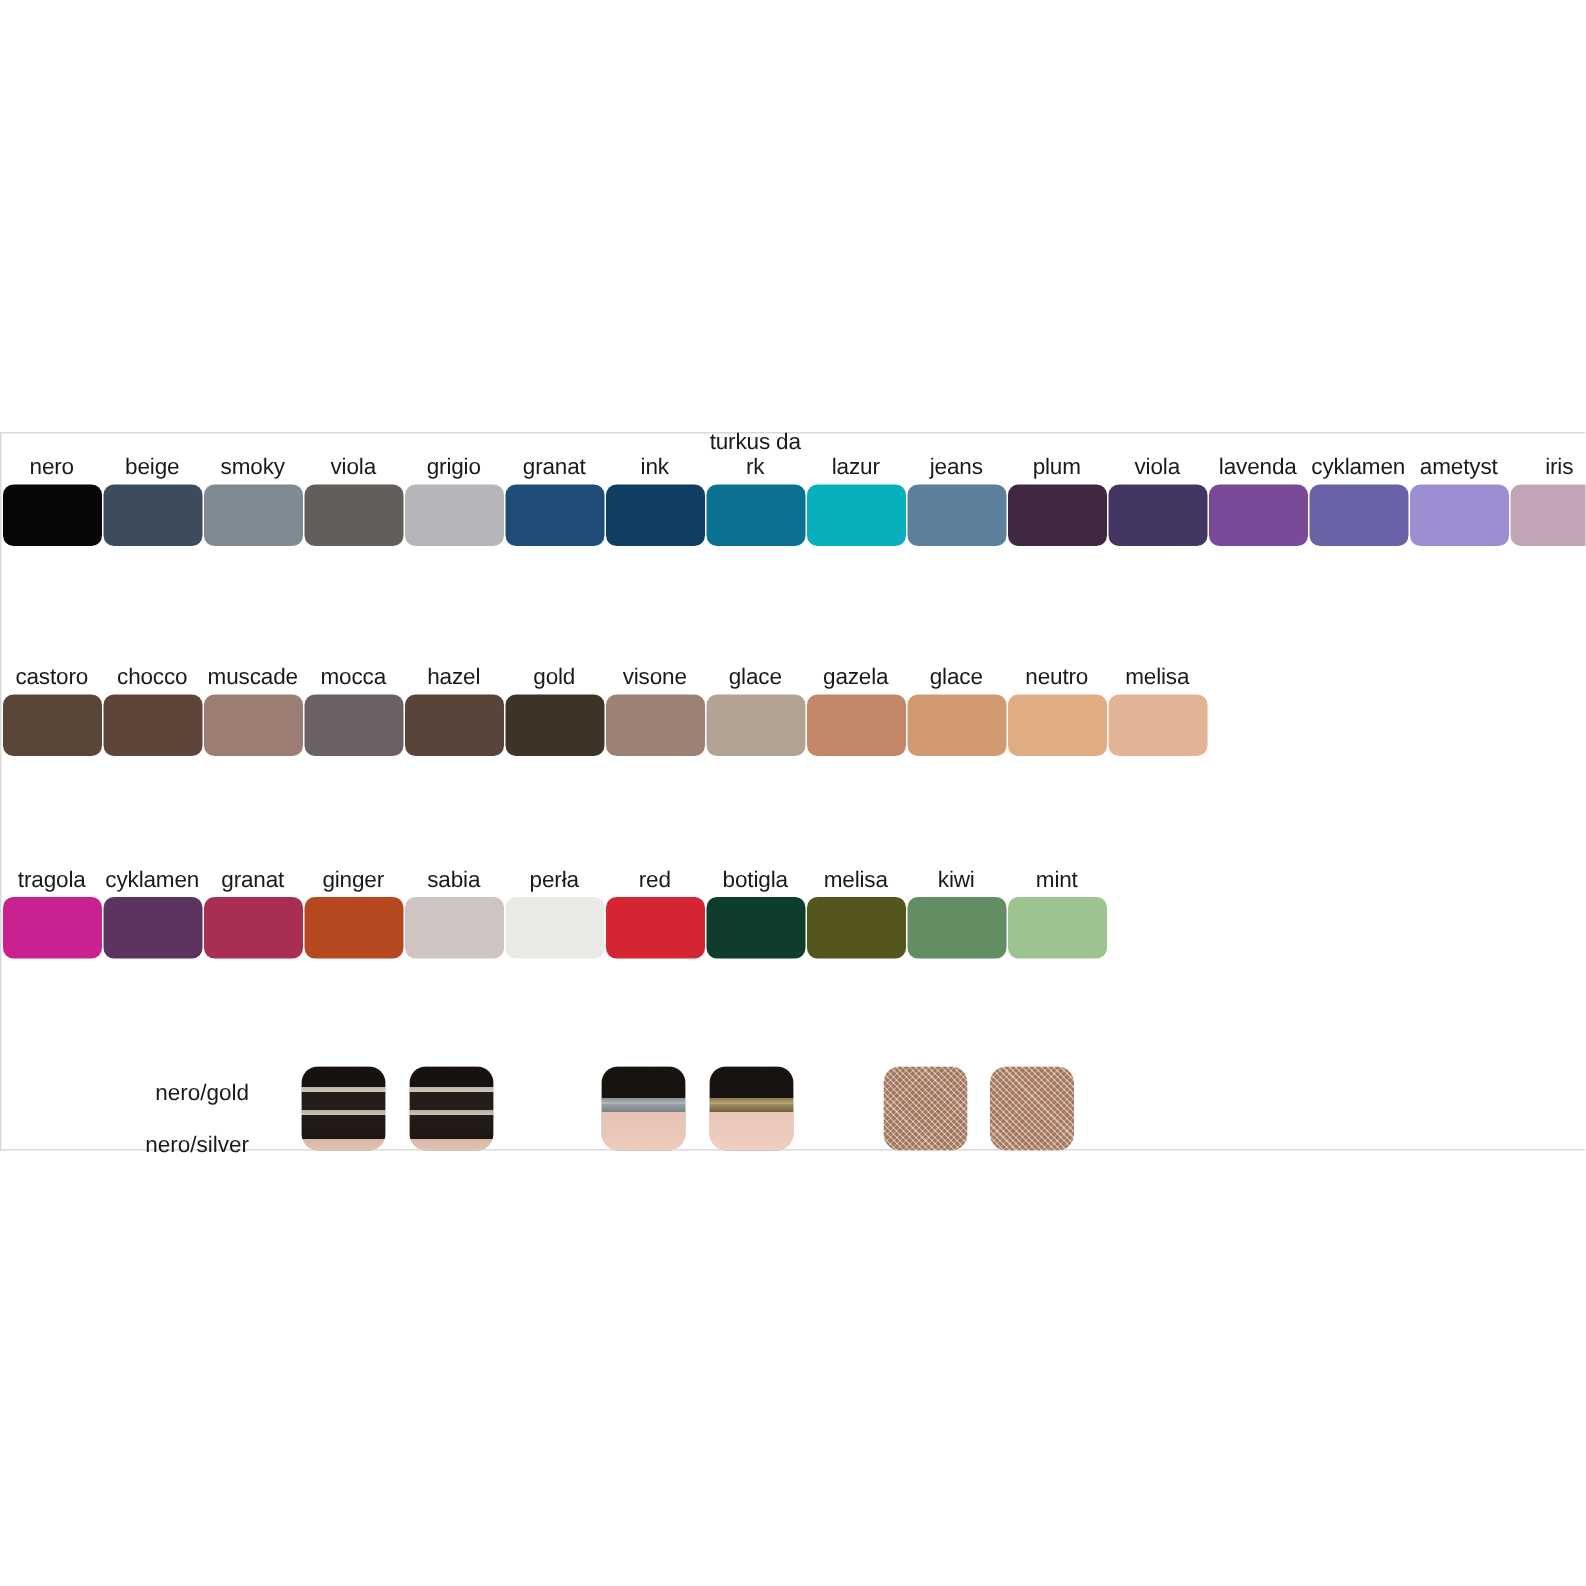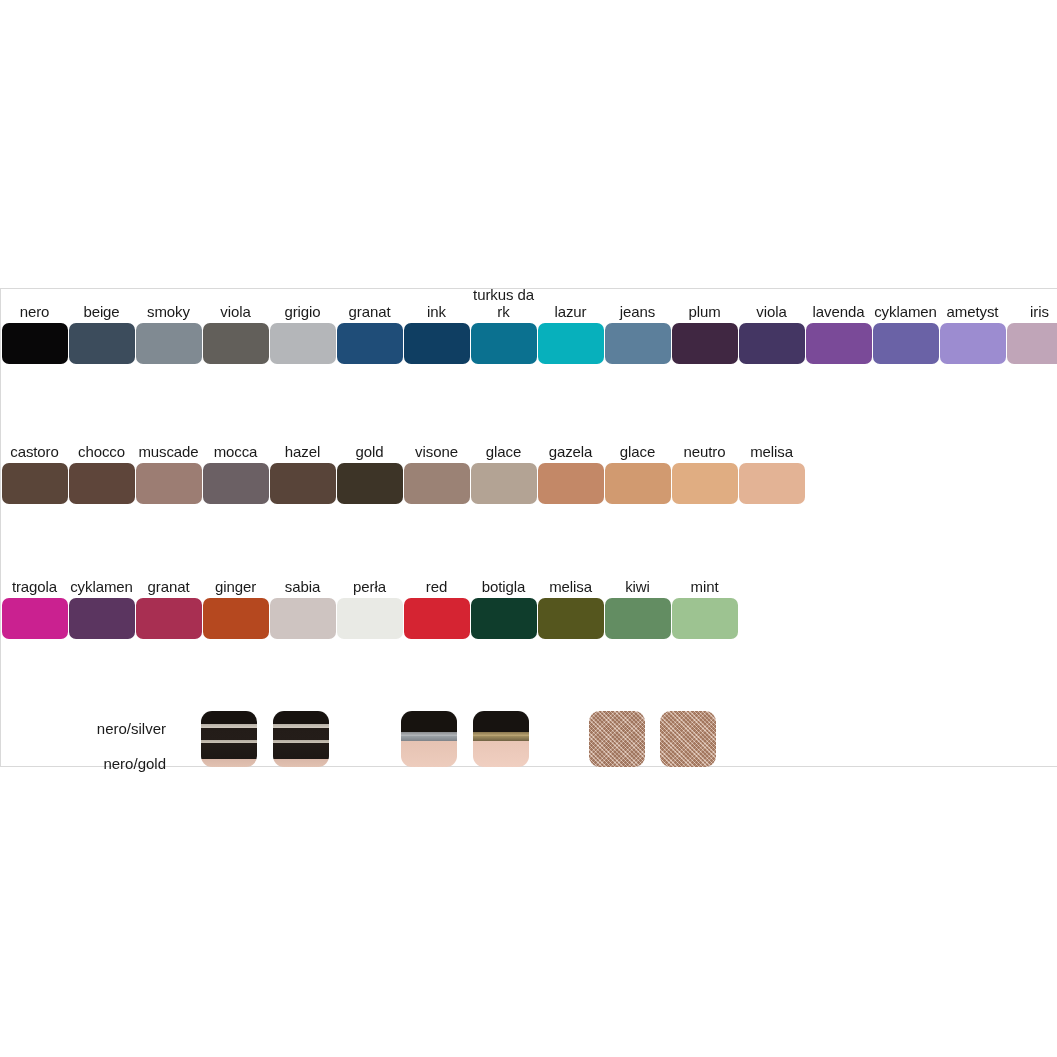--- a/index.html
+++ b/index.html
@@ -329,22 +329,22 @@
         <div class="swatch-label">kiwi</div>
         <div class="swatch-chip" style="background: rgb(99, 141, 98);"></div>
       </div>
       <div class="swatch-cell">
         <div class="swatch-label">mint</div>
         <div class="swatch-chip" style="background: rgb(157, 195, 145);"></div>
       </div>
     </div>
     <div id="texture-row">
       <div class="texture-labels">
+        <div>nero/gold</div>
         <div>nero/silver</div>
-        <div>nero/gold</div>
       </div>
       <div class="tex-chip tex-band" style="left: 200px;"></div>
       <div class="tex-chip tex-band" style="left: 272px;"></div>
       <div class="tex-chip tex-silverband" style="left: 400px;"></div>
       <div class="tex-chip tex-goldband" style="left: 472px;"></div>
       <div class="tex-chip tex-mesh" style="left: 588px;"></div>
       <div class="tex-chip tex-mesh2" style="left: 659px;"></div>
     </div>
   </div>
 

